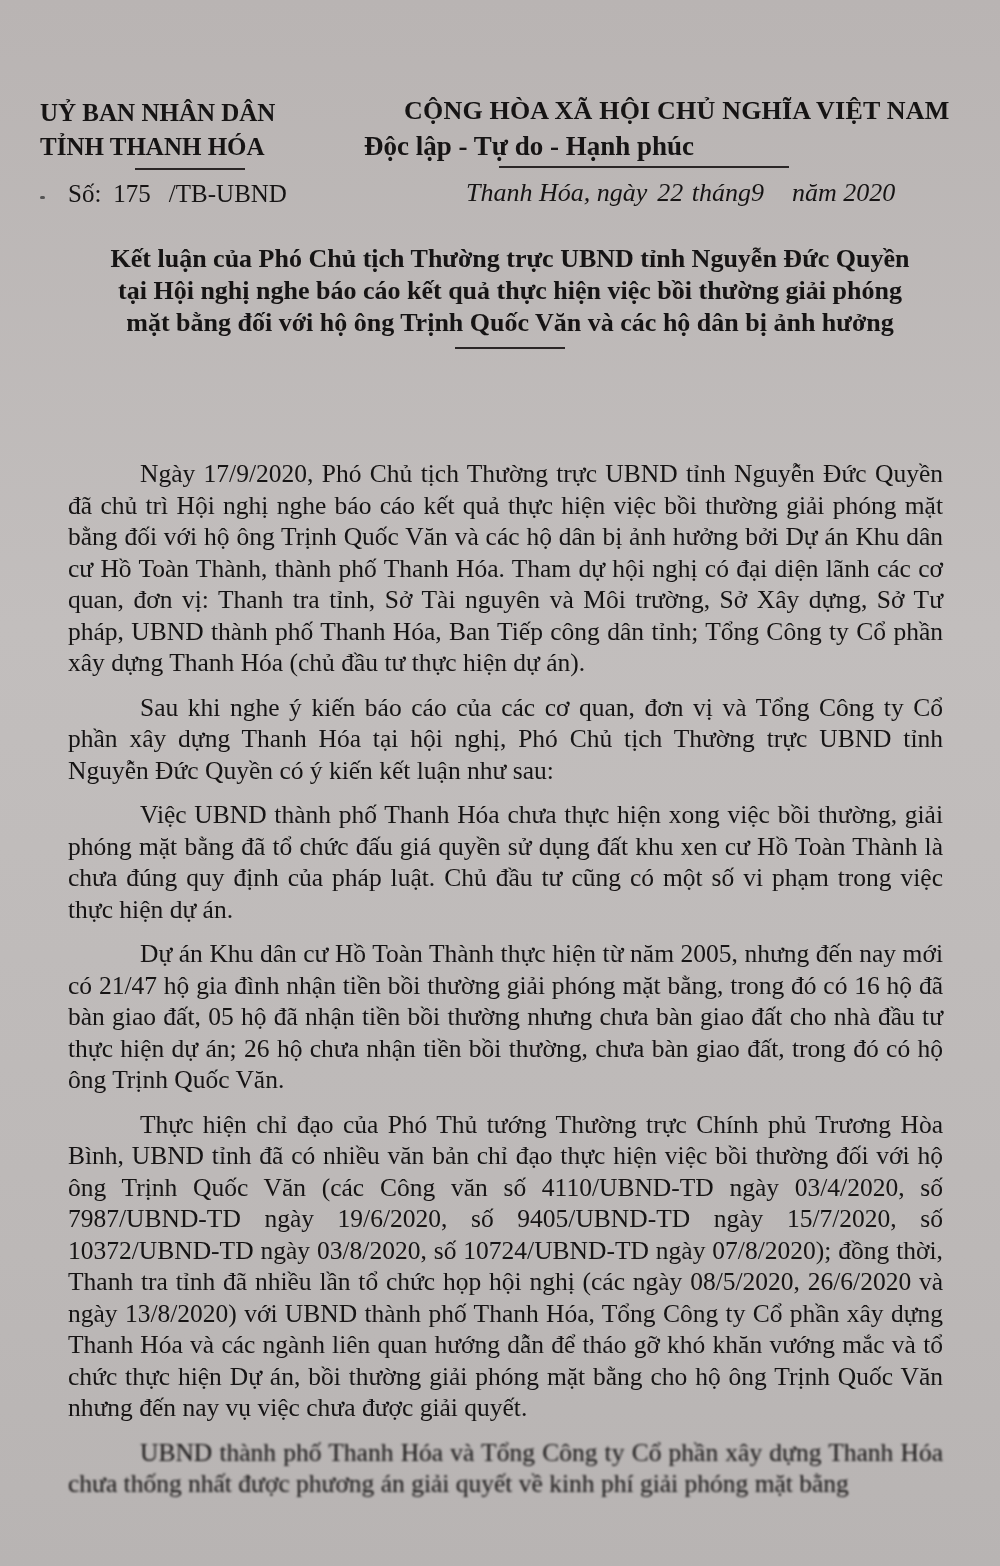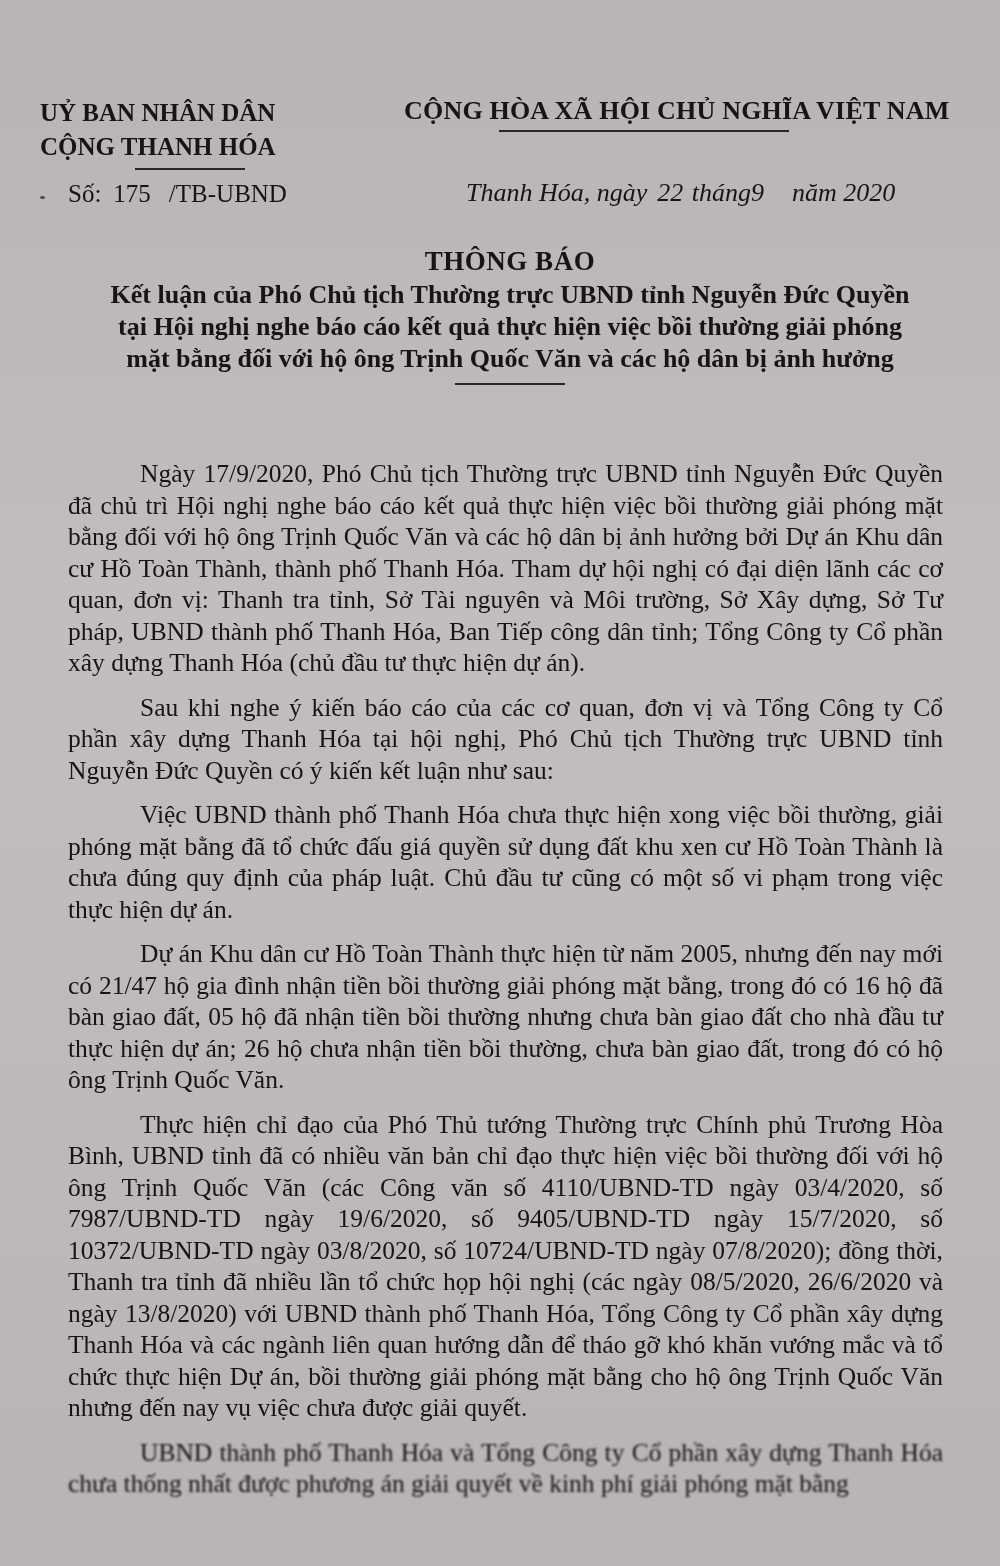--- a/index.html
+++ b/index.html
@@ -132,40 +132,40 @@
   </style>
 </head>
 <body>
 
 <div class="page">
 
   <div class="dot"></div>
 
   <div class="hdr-left">
     <div>UỶ BAN NHÂN DÂN</div>
-    <div>CỘNG THANH HÓA</div>
+    <div>TỈNH THANH HÓA</div>
     <div class="rule"></div>
   </div>
 
   <div class="hdr-num">
     <span>Số:</span><span class="num">175</span><span>/TB-UBND</span>
   </div>
 
   <div class="hdr-right">
     <div class="nation">CỘNG HÒA XÃ HỘI CHỦ NGHĨA VIỆT NAM</div>
+    <div class="motto">Độc lập - Tự do - Hạnh phúc</div>
     <div class="rule"></div>
   </div>
 
   <div class="hdr-date">
     <span>Thanh Hóa, ngày</span><span class="d">22</span>
     <span>tháng</span><span class="m">9</span><span>năm 2020</span>
   </div>
 
   <div class="title-block">
-    <div class="doc-type">THÔNG BÁO</div>
     <div class="subject">Kết luận của Phó Chủ tịch Thường trực UBND tỉnh Nguyễn Đức Quyền</div>
     <div class="subject">tại Hội nghị nghe báo cáo kết quả thực hiện việc bồi thường giải phóng</div>
     <div class="subject">mặt bằng đối với hộ ông Trịnh Quốc Văn và các hộ dân bị ảnh hưởng</div>
     <div class="title-rule"></div>
   </div>
 
   <div class="body">
     <p class="blur1">Ngày 17/9/2020, Phó Chủ tịch Thường trực UBND tỉnh Nguyễn Đức Quyền đã chủ trì Hội nghị nghe báo cáo kết quả thực hiện việc bồi thường giải phóng mặt bằng đối với hộ ông Trịnh Quốc Văn và các hộ dân bị ảnh hưởng bởi Dự án Khu dân cư Hồ Toàn Thành, thành phố Thanh Hóa. Tham dự hội nghị có đại diện lãnh các cơ quan, đơn vị: Thanh tra tỉnh, Sở Tài nguyên và Môi trường, Sở Xây dựng, Sở Tư pháp, UBND thành phố Thanh Hóa, Ban Tiếp công dân tỉnh; Tổng Công ty Cổ phần xây dựng Thanh Hóa (chủ đầu tư thực hiện dự án).</p>
     <p class="blur1">Sau khi nghe ý kiến báo cáo của các cơ quan, đơn vị và Tổng Công ty Cổ phần xây dựng Thanh Hóa tại hội nghị, Phó Chủ tịch Thường trực UBND tỉnh Nguyễn Đức Quyền có ý kiến kết luận như sau:</p>
     <p class="blur1">Việc UBND thành phố Thanh Hóa chưa thực hiện xong việc bồi thường, giải phóng mặt bằng đã tổ chức đấu giá quyền sử dụng đất khu xen cư Hồ Toàn Thành là chưa đúng quy định của pháp luật. Chủ đầu tư cũng có một số vi phạm trong việc thực hiện dự án.</p>

